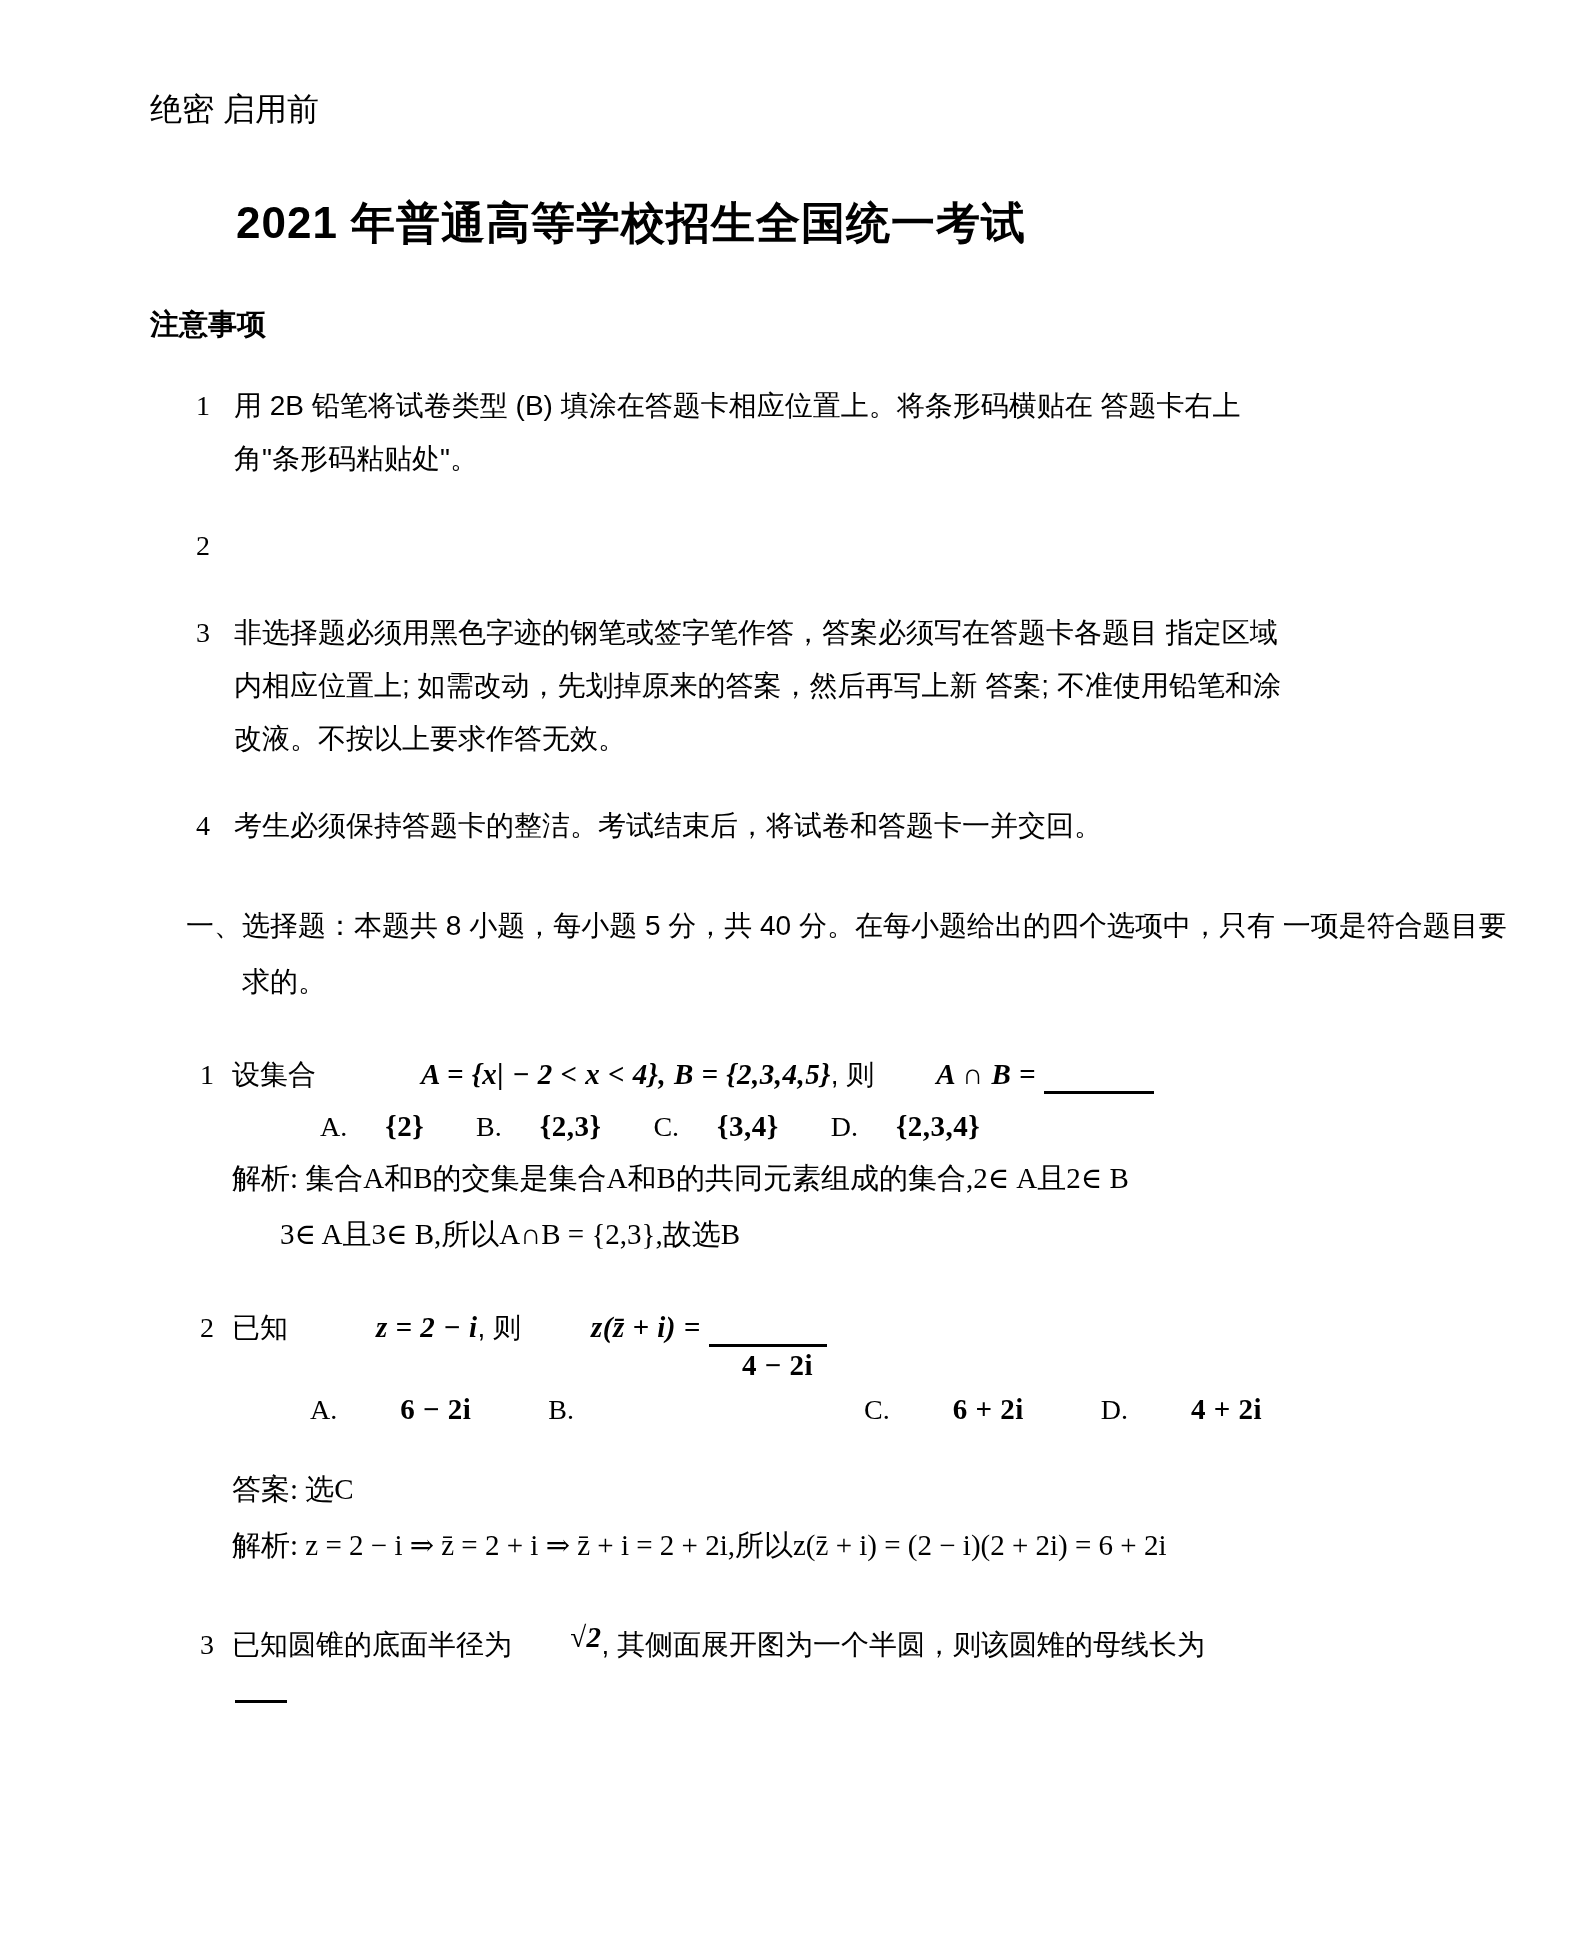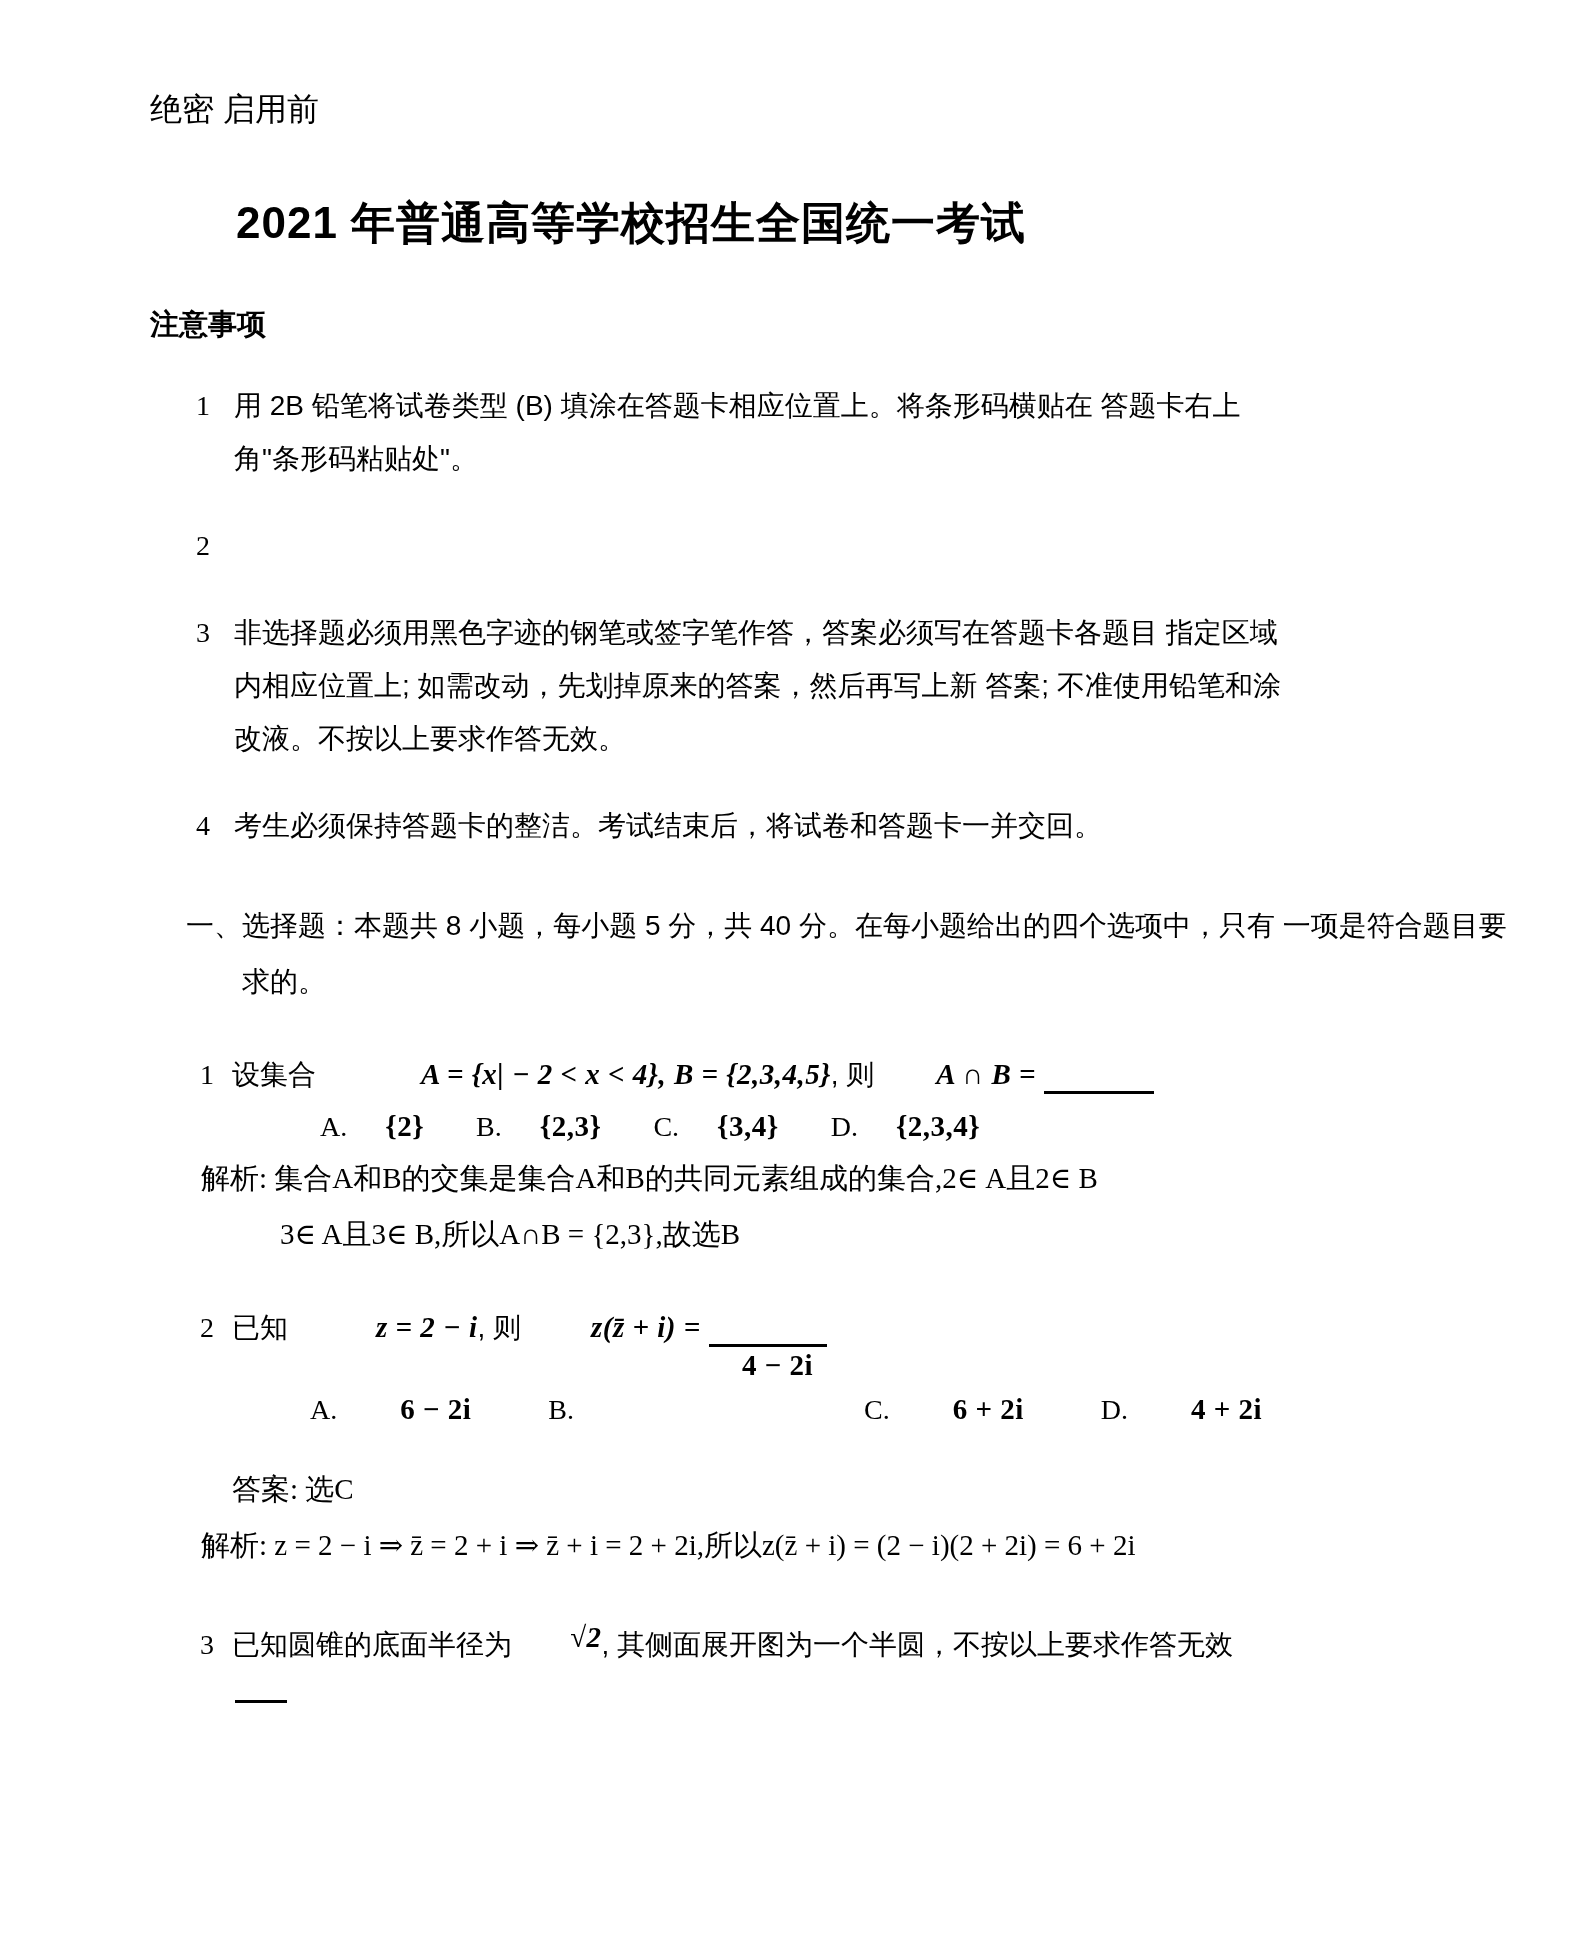--- a/index.html
+++ b/index.html
@@ -71,21 +71,21 @@
     font-weight:700; font-size:29px; margin-right:52px; letter-spacing:0.5px;
   }
   .b-slot { display:inline-block; width:150px; margin-right:52px; }
   .raised { position:absolute; left:432px; top:-44px; margin:0; }
 
   .answer {
     margin-left:82px; margin-top:44px;
     font-family:"Liberation Serif","DejaVu Serif",serif; font-size:29px;
   }
   .analysis {
-    margin-left:51px; margin-top:16px;
+    margin-left:82px; margin-top:16px;
     font-family:"Liberation Serif","DejaVu Serif",serif; font-size:29px;
     width:1300px;
   }
   .analysis.indent2 { margin-left:130px; }
 
   .blank-line {
     margin-left:85px; margin-top:36px;
     width:52px; height:0;
     border-bottom:3.5px solid #000;
   }
@@ -165,18 +165,18 @@
     </div>
     <div class="answer">答案: 选C</div>
     <div class="analysis">解析: z = 2 − i ⇒ z̄ = 2 + i ⇒ z̄ + i = 2 + 2i,所以z(z̄ + i) = (2 − i)(2 + 2i) = 6 + 2i</div>
   </div>
 
   <div class="question q3">
     <div class="stem">
       <span class="qnum">3</span>
       <span class="cn">已知圆锥的底面半径为</span>
       <span class="math m-radius">√2</span>
-      <span class="cn">, 其侧面展开图为一个半圆，不按以上要求作答无效</span>
+      <span class="cn">, 其侧面展开图为一个半圆，则该圆雉的母线长为</span>
     </div>
     <div class="blank-line"></div>
   </div>
 
 </div>
 
 </body></html>

